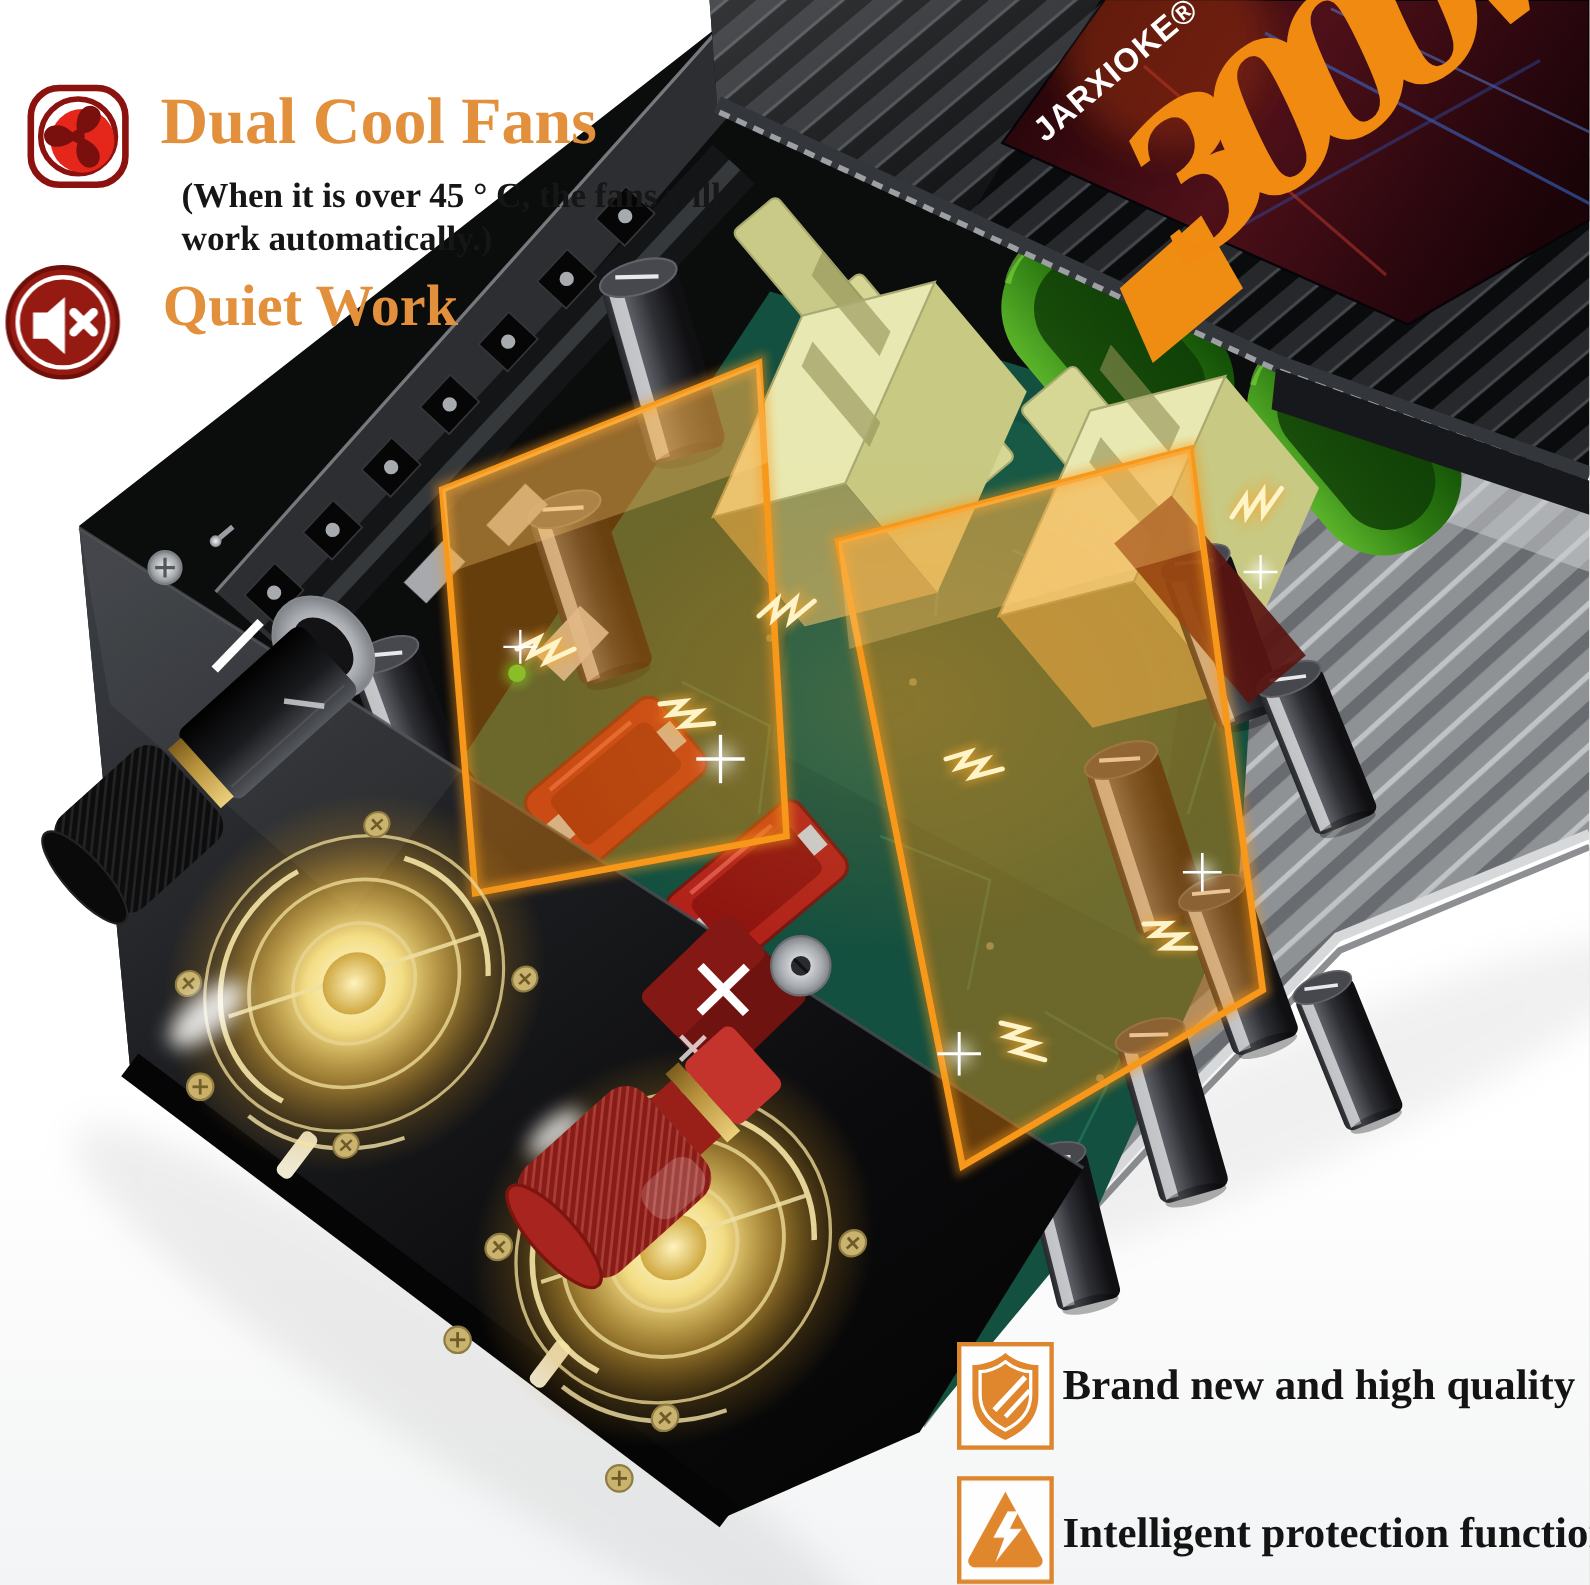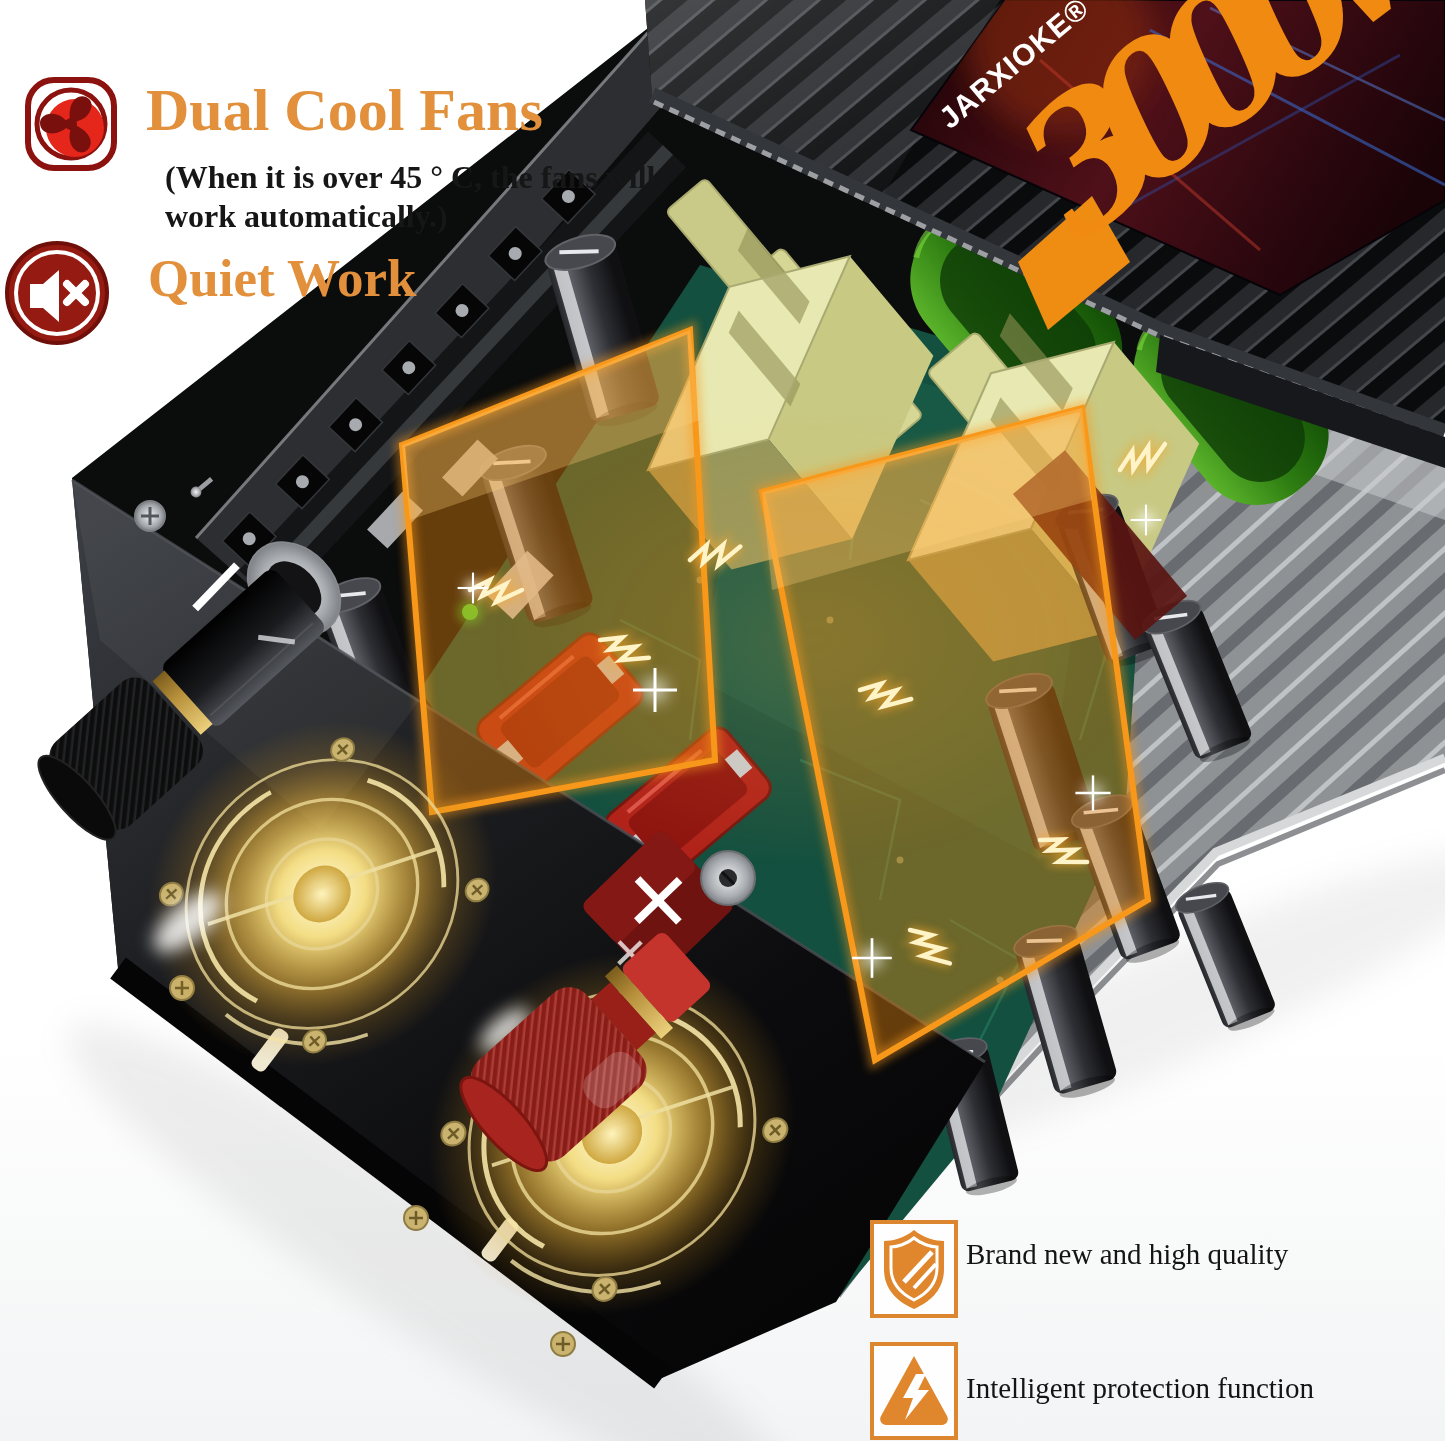--- a/index.html
+++ b/index.html
@@ -7,21 +7,21 @@
     position:relative;width:1445px;height:1441px;overflow:hidden;
     background:linear-gradient(180deg,#ffffff 0%,#ffffff 72%,#f3f4f5 100%);
     font-family:"Liberation Serif","DejaVu Serif",serif;
   }
   #scene{position:absolute;left:0;top:0;}
   .ann{position:absolute;}
   .ann-title{font-weight:bold;color:#E2903B;line-height:1;white-space:nowrap;}
   .ann-title.dual{font-size:60px;}
   .ann-title.quiet{font-size:53px;}
   .ann-desc{font-weight:bold;color:#161616;font-size:32px;line-height:1.22;white-space:pre-line;width:620px;}
-  .badge-label{font-weight:normal;color:#141414;font-size:29px;line-height:1;white-space:nowrap;}
+  .badge-label{font-weight:bold;color:#141414;font-size:39px;line-height:1;white-space:nowrap;}
   .icon-box{position:absolute;background:#fefefe;border:4px solid #DD8630;box-sizing:border-box;}
   svg{display:block;}
 </style>
 </head>
 <body>
 
 <div id="stage">
 
 <svg id="scene" width="1445" height="1441" viewBox="0 0 1445 1441">
 <defs>

